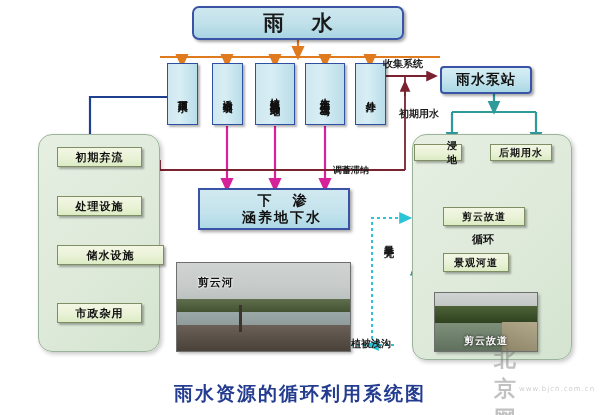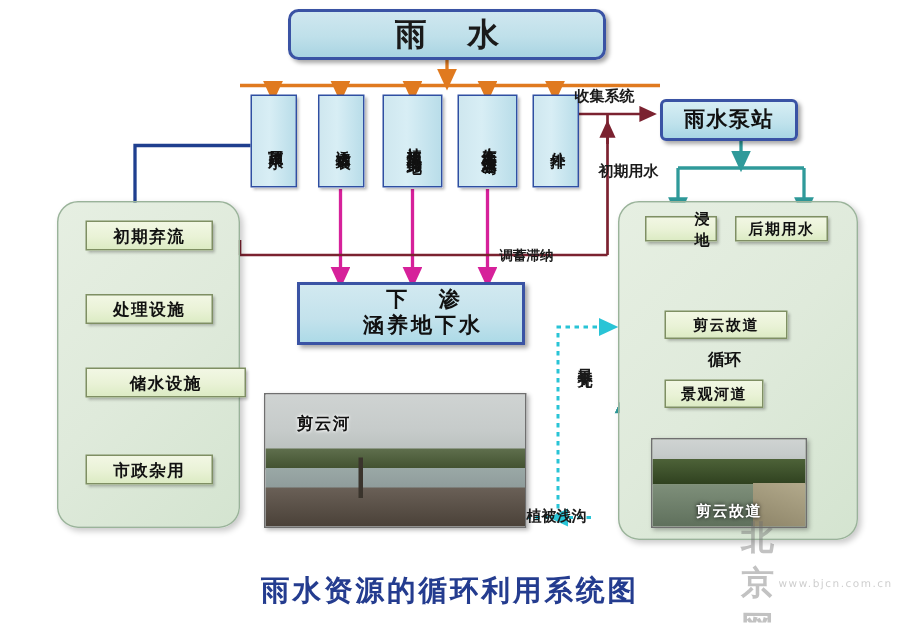--- a/index.html
+++ b/index.html
@@ -83,21 +83,21 @@
     border:1px solid #7f8f63;
     box-shadow:1.5px 1.5px 2px rgba(0,0,0,.3);
     display:flex;align-items:center;justify-content:center;
     font-size:11px;font-weight:bold;color:#111;letter-spacing:1px;
   }
   .lb1{left:57px;top:147px;width:85px;height:20px;}
   .lb2{left:57px;top:196px;width:85px;height:20px;}
   .lb3{left:57px;top:245px;width:107px;height:20px;font-family:Liberation Serif, serif;}
   .lb4{left:57px;top:303px;width:85px;height:20px;}
 
-  .rb1{left:430px;top:144px;width:48px;height:17px;font-size:10px;padding-left:32px;}
+  .rb1{left:414px;top:144px;width:48px;height:17px;font-size:10px;padding-left:32px;}
   .rb2{left:490px;top:144px;width:62px;height:17px;font-size:10px;}
   .rb3{left:443px;top:207px;width:82px;height:19px;font-size:10px;}
   .rb4{left:443px;top:253px;width:66px;height:19px;font-size:10px;}
 
   
   .photo{position:absolute;box-sizing:border-box;overflow:hidden;
     border:1px solid #6f6f6f;box-shadow:1.5px 1.5px 3px rgba(0,0,0,.3);}
   .photo-center{left:176px;top:262px;width:175px;height:90px;}
   .photo-right{left:434px;top:292px;width:104px;height:60px;}
   .photo .sky{position:absolute;left:0;top:0;right:0;height:46%;

